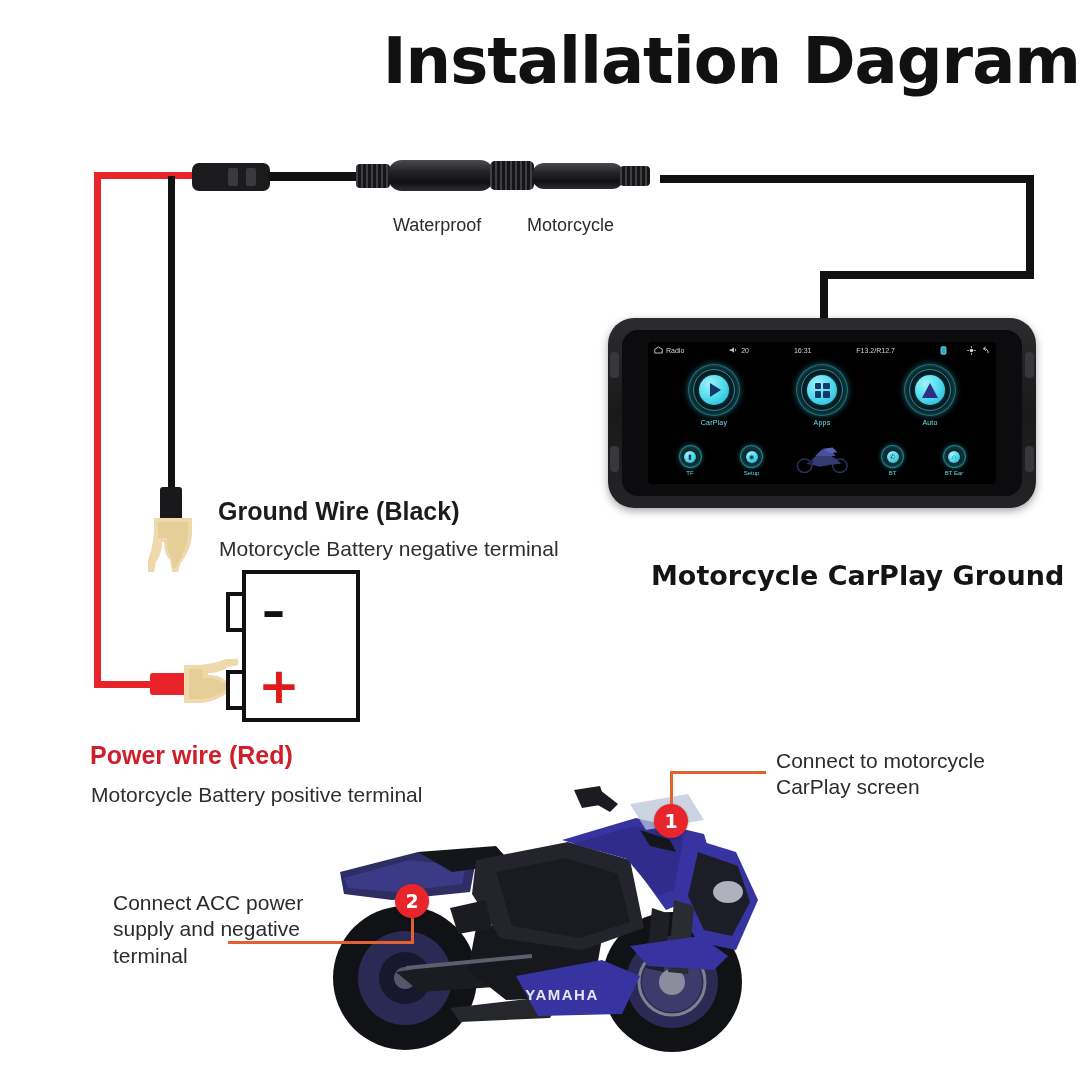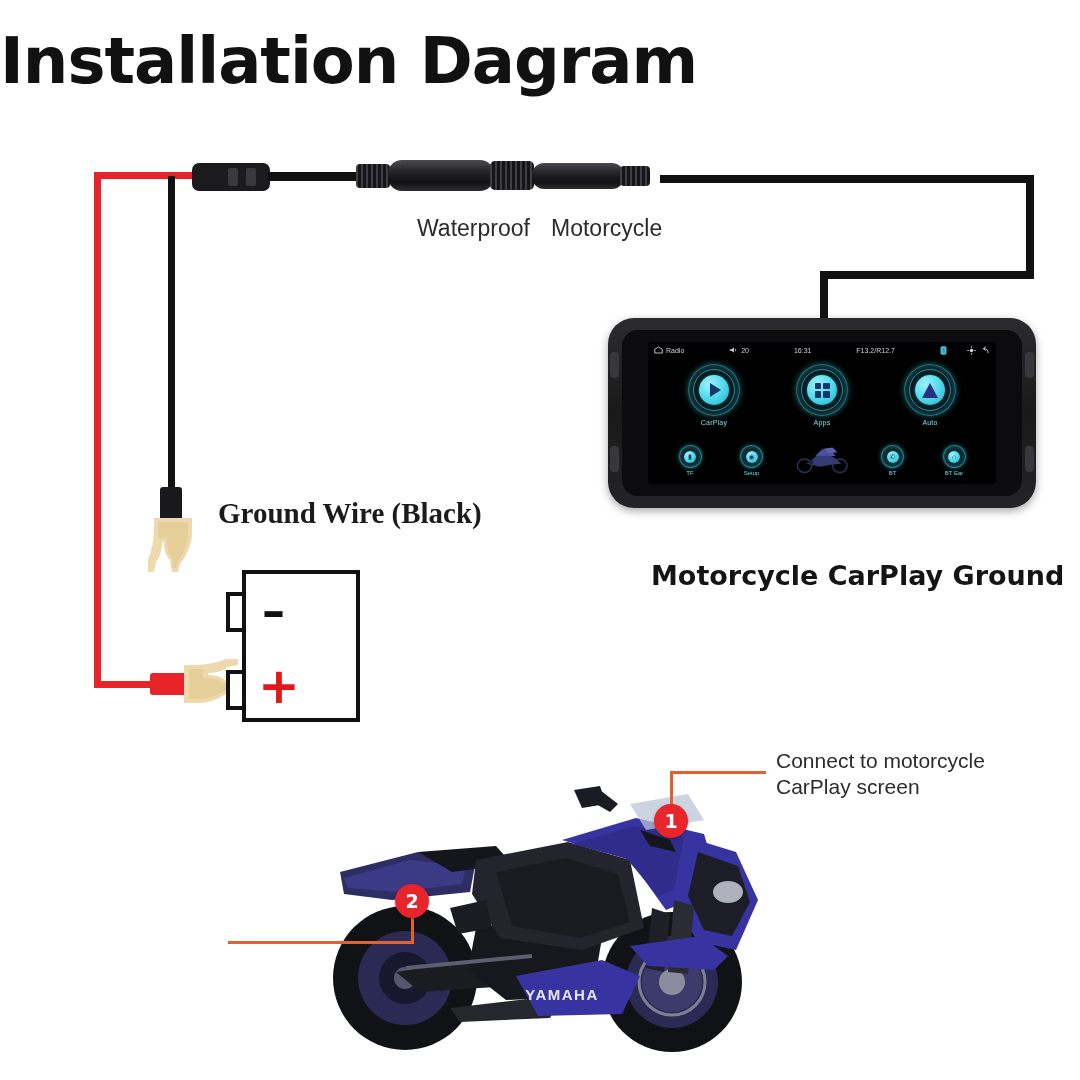--- a/index.html
+++ b/index.html
@@ -7,21 +7,21 @@
     width: 1080px; height: 1080px;
     background: #ffffff;
     font-family: "Liberation Sans", sans-serif;
     overflow: hidden;
   }
   #stage { position: relative; width: 1080px; height: 1080px; background: #fff; }
 
   
   .title {
     position: absolute; left: 0; top: 24px; width: 1080px;
-    text-align: left;
+    text-align: right;
     font-size: 64px; font-weight: 700; letter-spacing: -1px;
     color: #111; font-family: "DejaVu Sans", sans-serif;
   }
 
   
   .wire { position: absolute; background: #111; }
   .wire-red { position: absolute; background: #e8242a; }
 
   
   .conn-blk {
@@ -33,22 +33,22 @@
   }
   .barrel {
     position: absolute;
     background: linear-gradient(180deg,#4a4a4f 0%,#242427 38%,#111113 72%,#2e2e32 100%);
   }
   .ribs {
     position: absolute;
     background: repeating-linear-gradient(90deg,#3e3e44 0 2px,#151517 2px 5px);
   }
   .cap-label {
-    position: absolute; font-size: 23px; color: #2b2b2b;
-    font-family: "Liberation Sans", sans-serif; white-space: nowrap; margin-left: 24px;
+    position: absolute; font-size: 18px; color: #2b2b2b;
+    font-family: "Liberation Sans", sans-serif; white-space: nowrap;
   }
 
   
   .lug-wrap { position: absolute; }
   .crimp-red {
     position: absolute; background: #e8242a; border-radius: 3px;
   }
   .crimp-blk {
     position: absolute; background: #19191b; border-radius: 3px;
   }
@@ -63,22 +63,22 @@
   }
   .batt-sym {
     position: absolute; font-weight: 700; font-family: "DejaVu Sans", sans-serif;
     line-height: 1;
   }
   .sym-minus { color: #111; font-size: 46px; }
   .sym-plus  { color: #e01a1a; font-size: 50px; }
 
   
   .hdg {
-    position: absolute; font-weight: 700; font-size: 29px; color: #1b1b1b;
-    font-family: Liberation Serif, serif; white-space: nowrap;
+    position: absolute; font-weight: 700; font-size: 25px; color: #1b1b1b;
+    font-family: Liberation Sans, sans-serif; white-space: nowrap;
   }
   .hdg-red { color: #cf1f2b; }
   .sub {
     position: absolute; font-size: 21px; color: #2e2e2e; white-space: nowrap;
   }
   .screen-caption {
     position: absolute; font-weight: 700; font-size: 27px; color: #141414;
     font-family: "DejaVu Sans", sans-serif; white-space: nowrap;
   }
 
@@ -239,21 +239,24 @@
     <path d="M7 12 L7 42 L17 42 C29 42 38 37 45 32 L51 30 L51 27 L41 26 C36 22 29 21 21 21 L21 12 Z" fill="#e3c991" opacity=".75"></path>
   </svg>
 
   <div class="batt-tab" style="left:226px; top:592px; width:26px; height:40px;"></div>
   <div class="batt-tab" style="left:226px; top:670px; width:26px; height:40px;"></div>
   <div class="battery-body" style="left:242px; top:570px; width:118px; height:152px;"></div>
   <div class="batt-sym sym-minus" style="left:262px; top:588px;">–</div>
   <div class="batt-sym sym-plus" style="left:258px; top:661px;">+</div>
 
   <div class="hdg" style="left:218px; top:497px;">Ground Wire (Black)</div>
-
+  <div class="sub" style="left:219px; top:537px;">Motorcycle Battery negative terminal</div>
+
+  <div class="hdg hdg-red" style="left:90px; top:741px;">Power wire (Red)</div>
+  <div class="sub" style="left:91px; top:783px;">Motorcycle Battery positive terminal</div>
 
   <div class="device">
     <div class="bezel-nub" style="left:2px; top:34px;"></div>
     <div class="bezel-nub" style="left:2px; top:128px;"></div>
     <div class="bezel-nub" style="right:2px; top:34px;"></div>
     <div class="bezel-nub" style="right:2px; top:128px;"></div>
     <div class="device-inner"></div>
 
     <div class="lcd">
 
@@ -434,14 +437,17 @@
 
   <div class="lead" style="left:670px; top:771px; width:96px; height:3px;"></div>
   <div class="lead" style="left:670px; top:771px; width:3px; height:42px;"></div>
   <div class="callout-num" style="left:654px; top:804px;">1</div>
   <div class="callout-text" style="left:776px; top:748px; width:230px;">Connect to motorcycle
 CarPlay screen</div>
 
   <div class="lead" style="left:228px; top:941px; width:186px; height:3px;"></div>
   <div class="lead" style="left:411px; top:905px; width:3px; height:39px;"></div>
   <div class="callout-num" style="left:395px; top:884px;">2</div>
+  <div class="callout-text" style="left:113px; top:890px; width:200px;">Connect ACC power
+supply and negative
+terminal</div>
 
 </div>
 
 </body></html>

